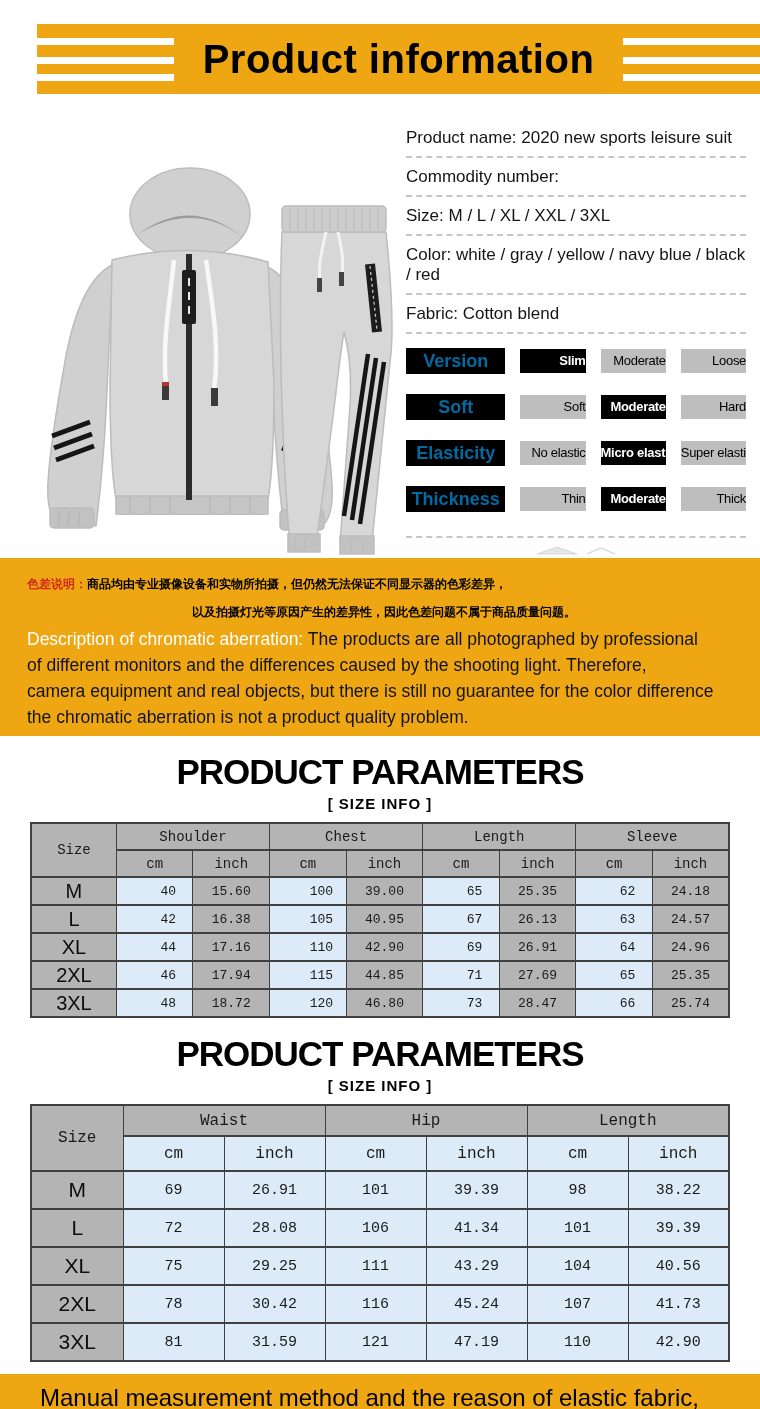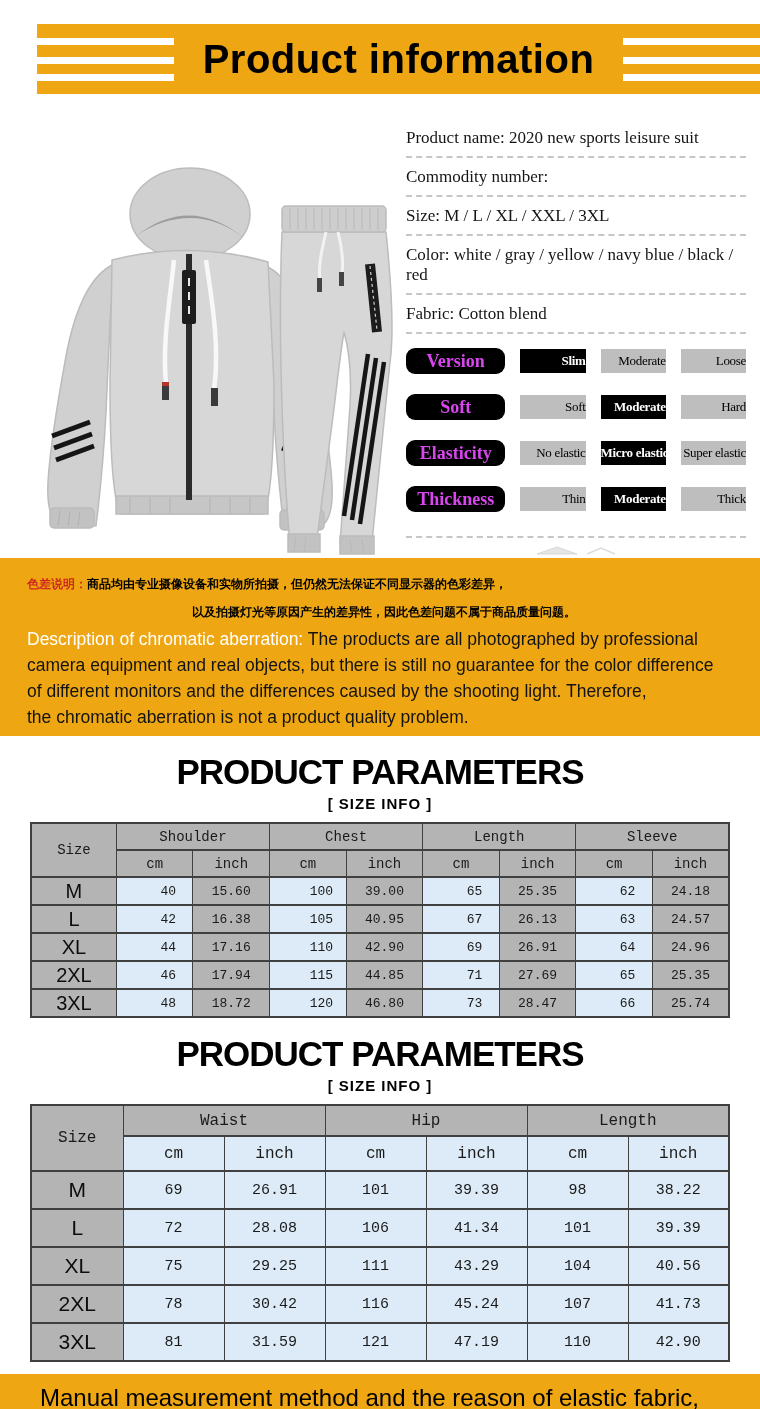--- a/index.html
+++ b/index.html
@@ -9,27 +9,27 @@
   
   .top-bar{position:relative;margin-top:24px;height:70px;background:#EEA713;margin-left:37px;}
   .top-bar .title{text-align:center;line-height:70px;font-size:40px;font-weight:bold;color:#000;letter-spacing:.5px;}
   .stripe{position:absolute;height:7px;width:137px;background:#fff;}
   .stripe.l{left:0;} .stripe.r{right:0;}
   .s1{top:14px;} .s2{top:33px;} .s3{top:50px;}
 
   
   .content{display:flex;height:464px;overflow:hidden;}
   .photo{width:400px;height:464px;flex:0 0 400px;}
-  .details{width:352px;box-sizing:border-box;padding:34px 6px 0 6px;height:500px;overflow:hidden;font-family:Liberation Serif, serif;}
+  .details{width:352px;box-sizing:border-box;padding:34px 6px 0 6px;height:500px;overflow:hidden;}
   .info-line{font-size:17px;line-height:20px;color:#151515;padding-bottom:8px;
              border-bottom:2px dashed #c6c6c6;margin-bottom:9px;}
   .attributes{margin-top:14px;}
   .attr-row{display:flex;align-items:center;height:26px;margin-bottom:20px;}
-  .attr-label{width:102px;height:26px;background:#000;color:#d946ef;font-size:18px;font-weight:bold;
-              text-align:center;line-height:26px;border-radius:9px;}
+  .attr-label{width:102px;height:26px;background:#000;color:#0369a1;font-size:18px;font-weight:bold;
+              text-align:center;line-height:26px;}
   .attr-option{width:67px;height:24px;margin-left:15px;background:#BEBEBE;color:#000;
                font-size:13px;letter-spacing:-.3px;text-align:right;line-height:24px;white-space:nowrap;overflow:hidden;}
   .attr-option.selected{background:#000;color:#fff;font-weight:bold;}
   .final-dash{border-bottom:2px dashed #c6c6c6;margin-top:24px;}
   .watermark{text-align:center;margin-top:4px;height:12px;}
 
   
   .aberration{background:#EEA713;padding:12px 0 6px 0;}
   .cn-line{font-size:12px;font-weight:bold;line-height:28px;color:#000;padding-left:27px;}
   .cn-line.center{text-align:center;padding-left:8px;}
@@ -206,22 +206,22 @@
   </div>
 
   <div class="aberration">
     <div class="cn-line">
       <span class="cn-label">色差说明：</span><span>商品均由专业摄像设备和实物所拍摄，但仍然无法保证不同显示器的色彩差异，</span>
     </div>
     <div class="cn-line center">以及拍摄灯光等原因产生的差异性，因此色差问题不属于商品质量问题。</div>
     <div class="en-line">
       <span class="en-label">Description of chromatic aberration:</span><span> The products are all photographed by professional</span>
     </div>
+    <div class="en-line">of different monitors and the differences caused by the shooting light. Therefore,</div>
     <div class="en-line">camera equipment and real objects, but there is still no guarantee for the color difference</div>
-    <div class="en-line">of different monitors and the differences caused by the shooting light. Therefore,</div>
     <div class="en-line">the chromatic aberration is not a product quality problem.</div>
   </div>
 
   <div>
       <section class="table-block">
         <div class="params-title">PRODUCT PARAMETERS</div>
         <div class="params-sub">[ SIZE  INFO ]</div>
         <table class="size-table t1">
           <colgroup>
             <col style="width: 86px;">

